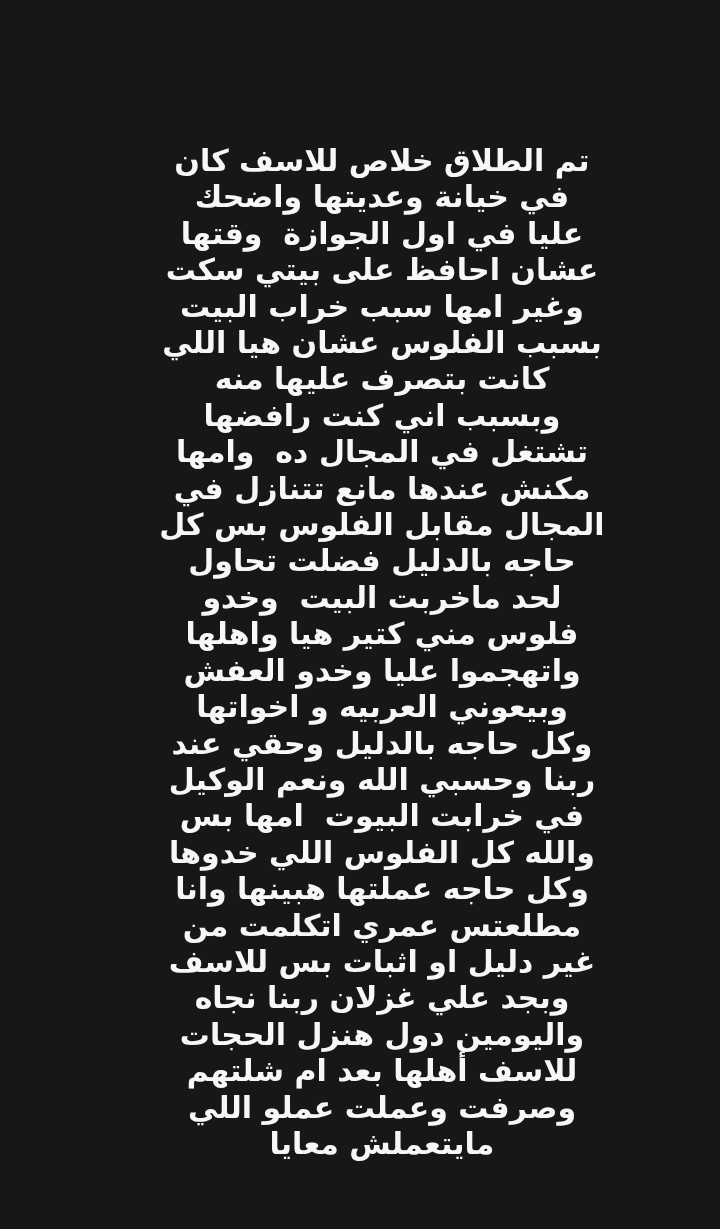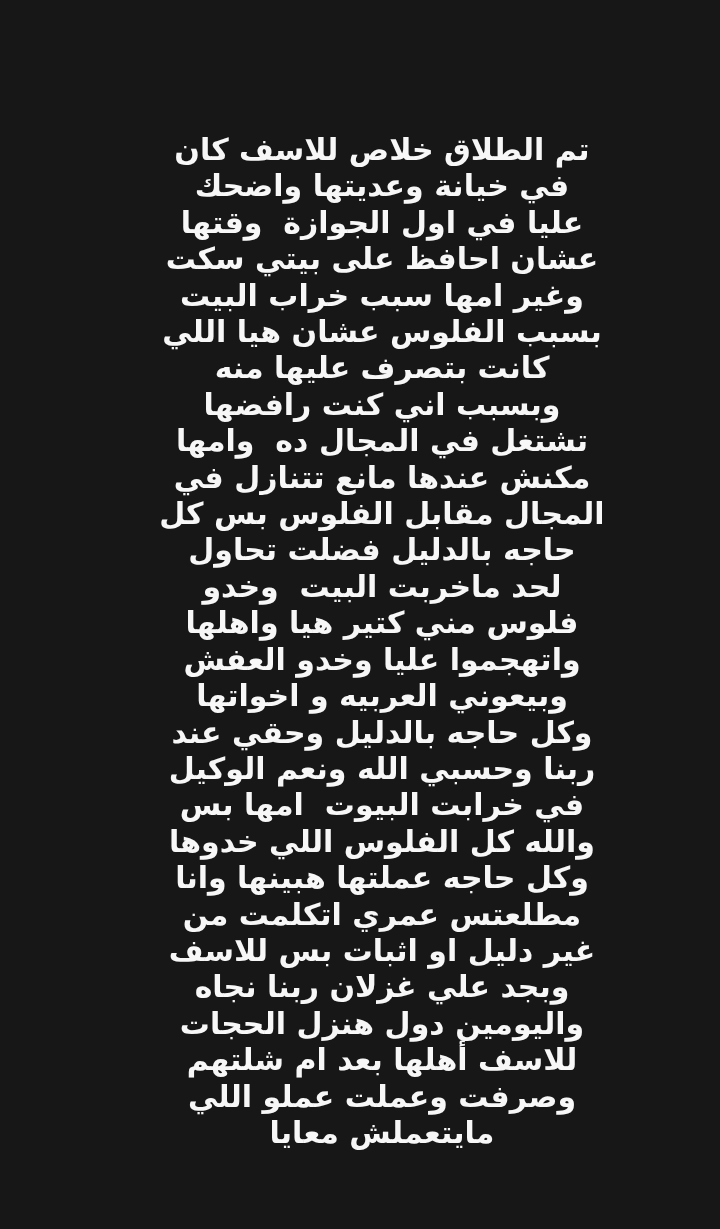--- a/index.html
+++ b/index.html
@@ -13,21 +13,21 @@
     background: #171717;
     font-family: "DejaVu Sans", sans-serif;
   }
   .story-canvas {
     position: relative;
     width: 720px;
     height: 1229px;
   }
   .story-text {
     position: absolute;
-    top: 132px;
+    top: 143px;
     left: 50%;
     transform: translateX(-50%) translateX(22px);
     width: 560px;
     direction: rtl;
     unicode-bidi: embed;
     text-align: center;
     white-space: pre-wrap;
     color: #f7f7f7;
     font-weight: bold;
     font-size: 30px;

